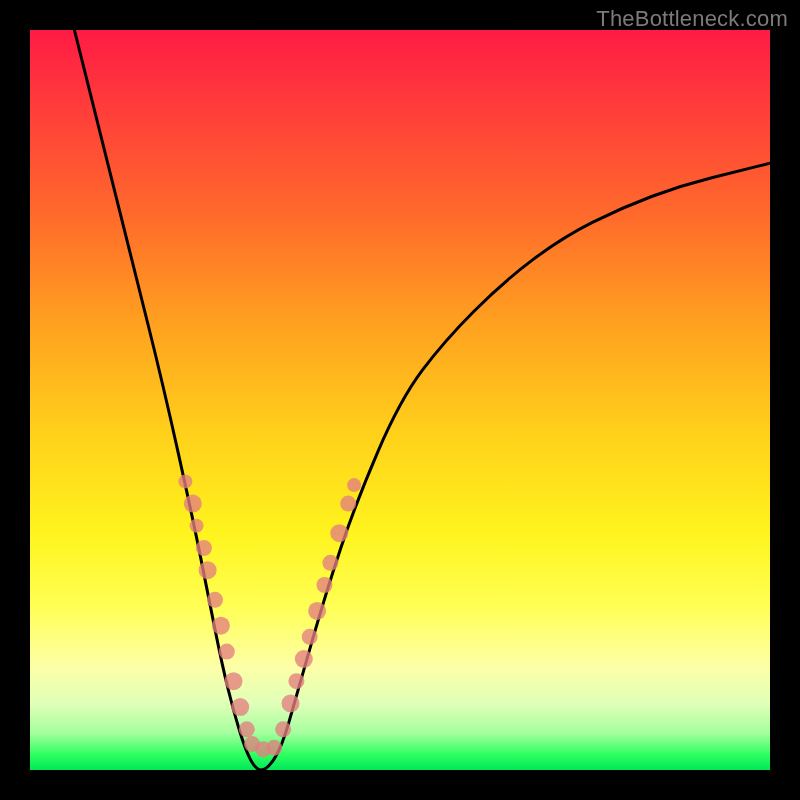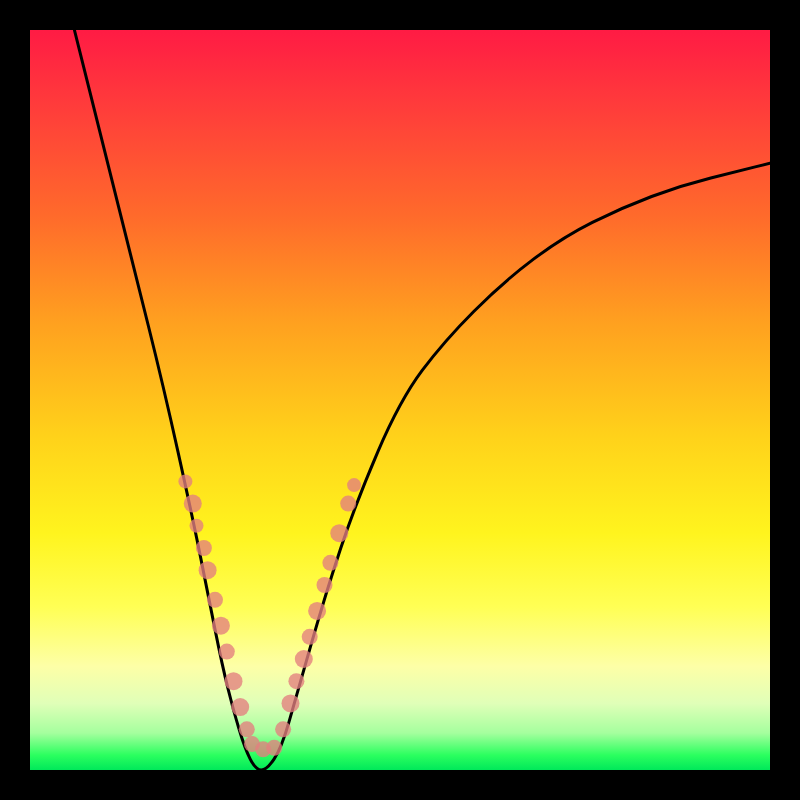--- a/index.html
+++ b/index.html
@@ -95,13 +95,14 @@
           <circle cx="279.7" cy="606.8" r="8" class="dot"></circle>
           <circle cx="287.1" cy="580.9" r="9" class="dot"></circle>
           <circle cx="294.5" cy="555.0" r="8" class="dot"></circle>
           <circle cx="300.4" cy="532.8" r="8" class="dot"></circle>
           <circle cx="309.3" cy="503.2" r="9" class="dot"></circle>
           <circle cx="318.2" cy="473.6" r="8" class="dot"></circle>
           <circle cx="324.1" cy="455.1" r="7" class="dot"></circle>
         </g>
     </svg>
   </div>
+  <div class="watermark">TheBottleneck.com</div>
 </div>
 
 </body></html>

